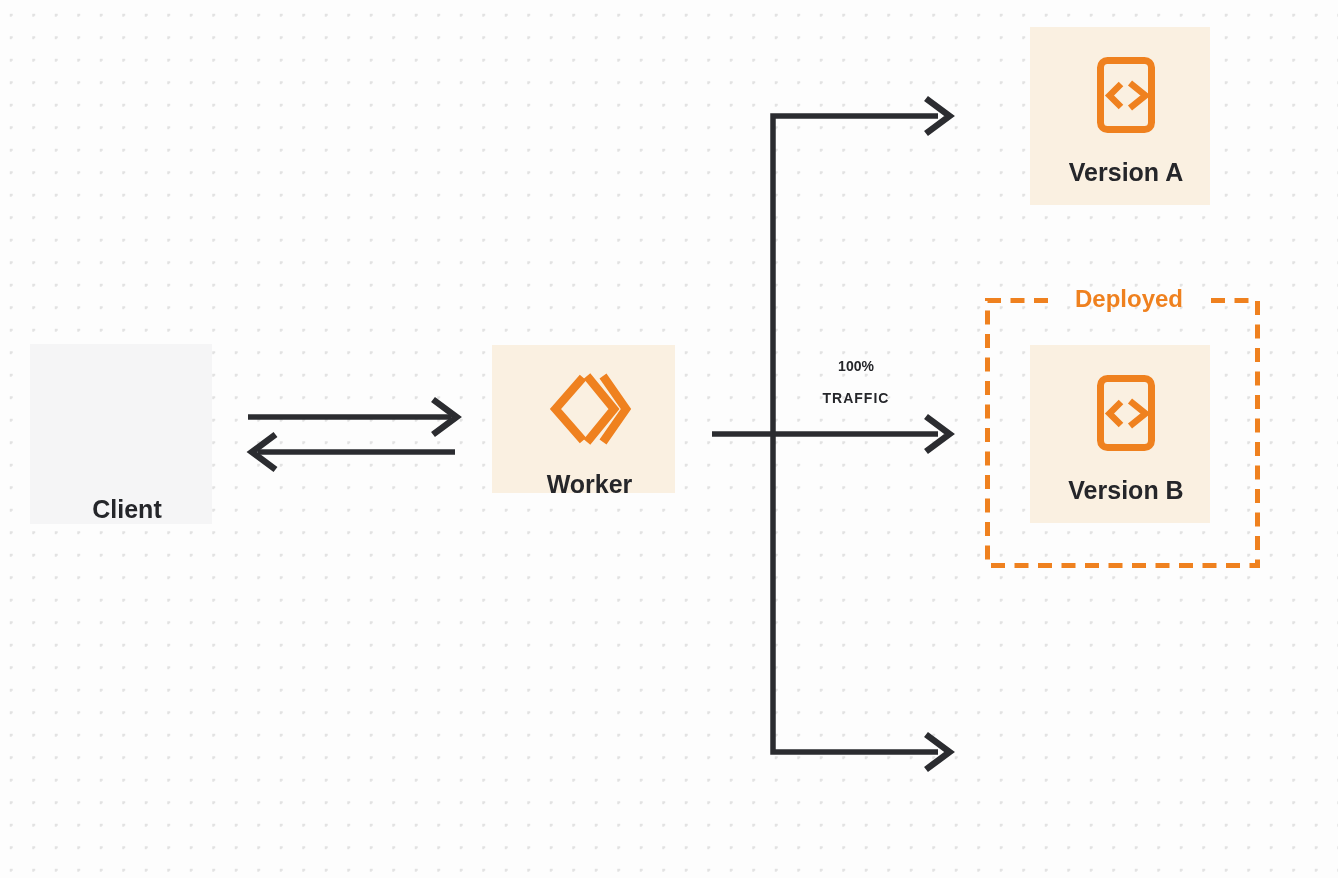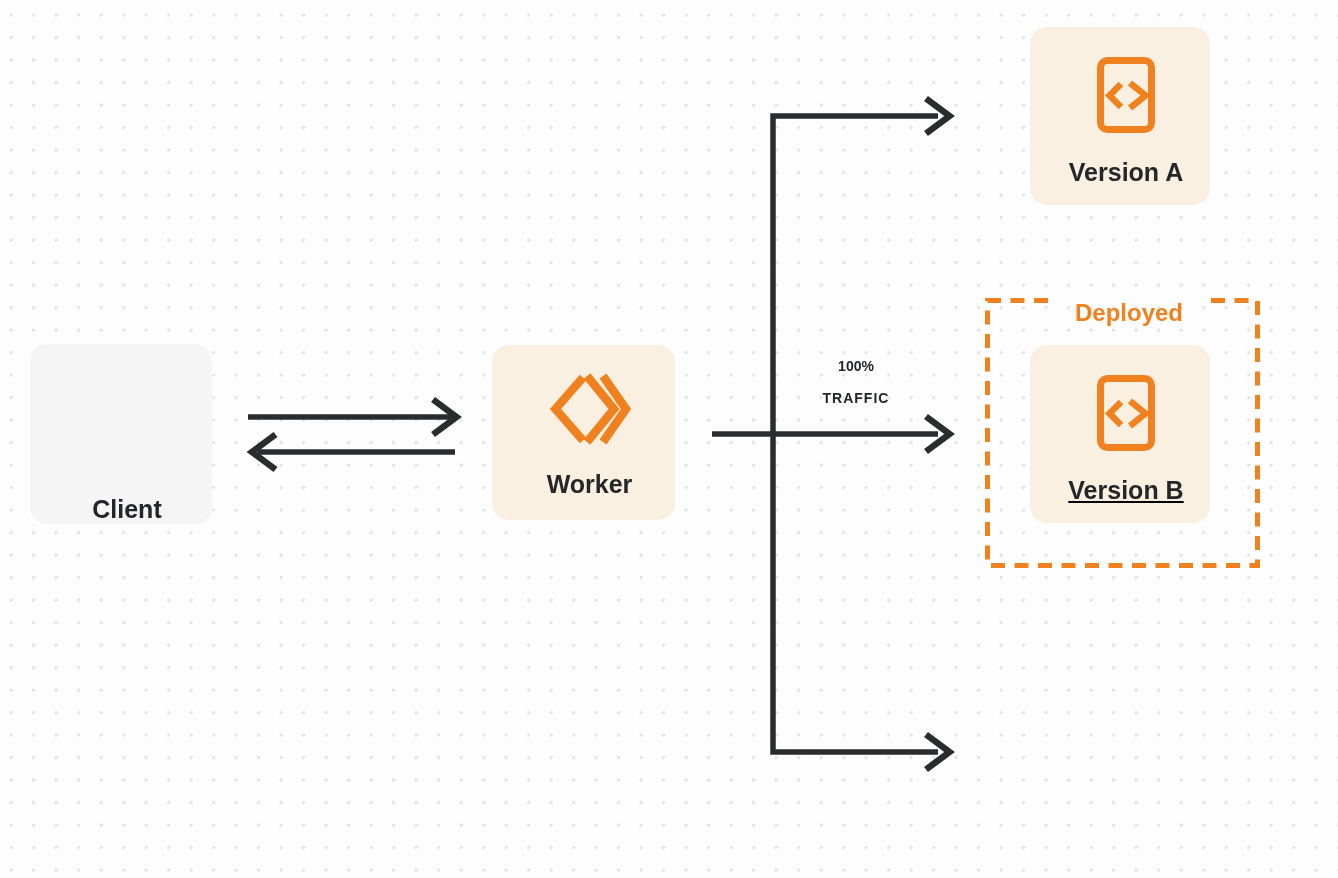--- a/index.html
+++ b/index.html
@@ -20,49 +20,49 @@
   }
   #connector-layer {
     position: absolute;
     left: 0; top: 0;
     width: 1338px;
     height: 878px;
     overflow: visible;
   }
   .card {
     position: absolute;
-    border-radius: 17px;
+    border-radius: 0;
     display: flex;
     flex-direction: column;
     align-items: center;
     box-sizing: border-box;
     padding-left: 12px;
   }
   .card-gray  { background: #f5f5f6; justify-content: flex-end; }
   .card-cream { background: #faf0e1; }
   .card-label {
     color: #25262a;
     font-size: 25px;
     font-weight: 700;
     line-height: 30px;
     white-space: nowrap;
   }
   #client-node  { left: 30px;  top: 344px; width: 182px; height: 180px; }
-  #worker-node  { left: 492px; top: 345px; width: 183px; height: 175px; padding-top: 26px; }
+  #worker-node  { left: 492px; top: 345px; width: 183px; height: 148px; padding-top: 26px; }
   #worker-node .card-label { margin-top: 22px; }
   .version-node { width: 180px; height: 178px; padding-top: 30px; }
   .version-node .card-label { margin-top: 24px; }
   #version-a-node { left: 1030px; top: 27px; }
-  #version-b-node { left: 1030px; top: 345px; text-decoration: underline; }
+  #version-b-node { left: 1030px; top: 345px; }
   #version-c-node { left: 1030px; top: 661px; }
   .icon-svg { display: block; overflow: visible; }
   #deployed-label {
     position: absolute;
     left: 1052px;
-    top: 297px;
+    top: 283px;
     width: 154px;
     text-align: center;
     color: #ef811f;
     font-size: 24px;
     font-weight: 700;
     line-height: 31px;
     white-space: nowrap;
   }
   #traffic-label {
     position: absolute;

